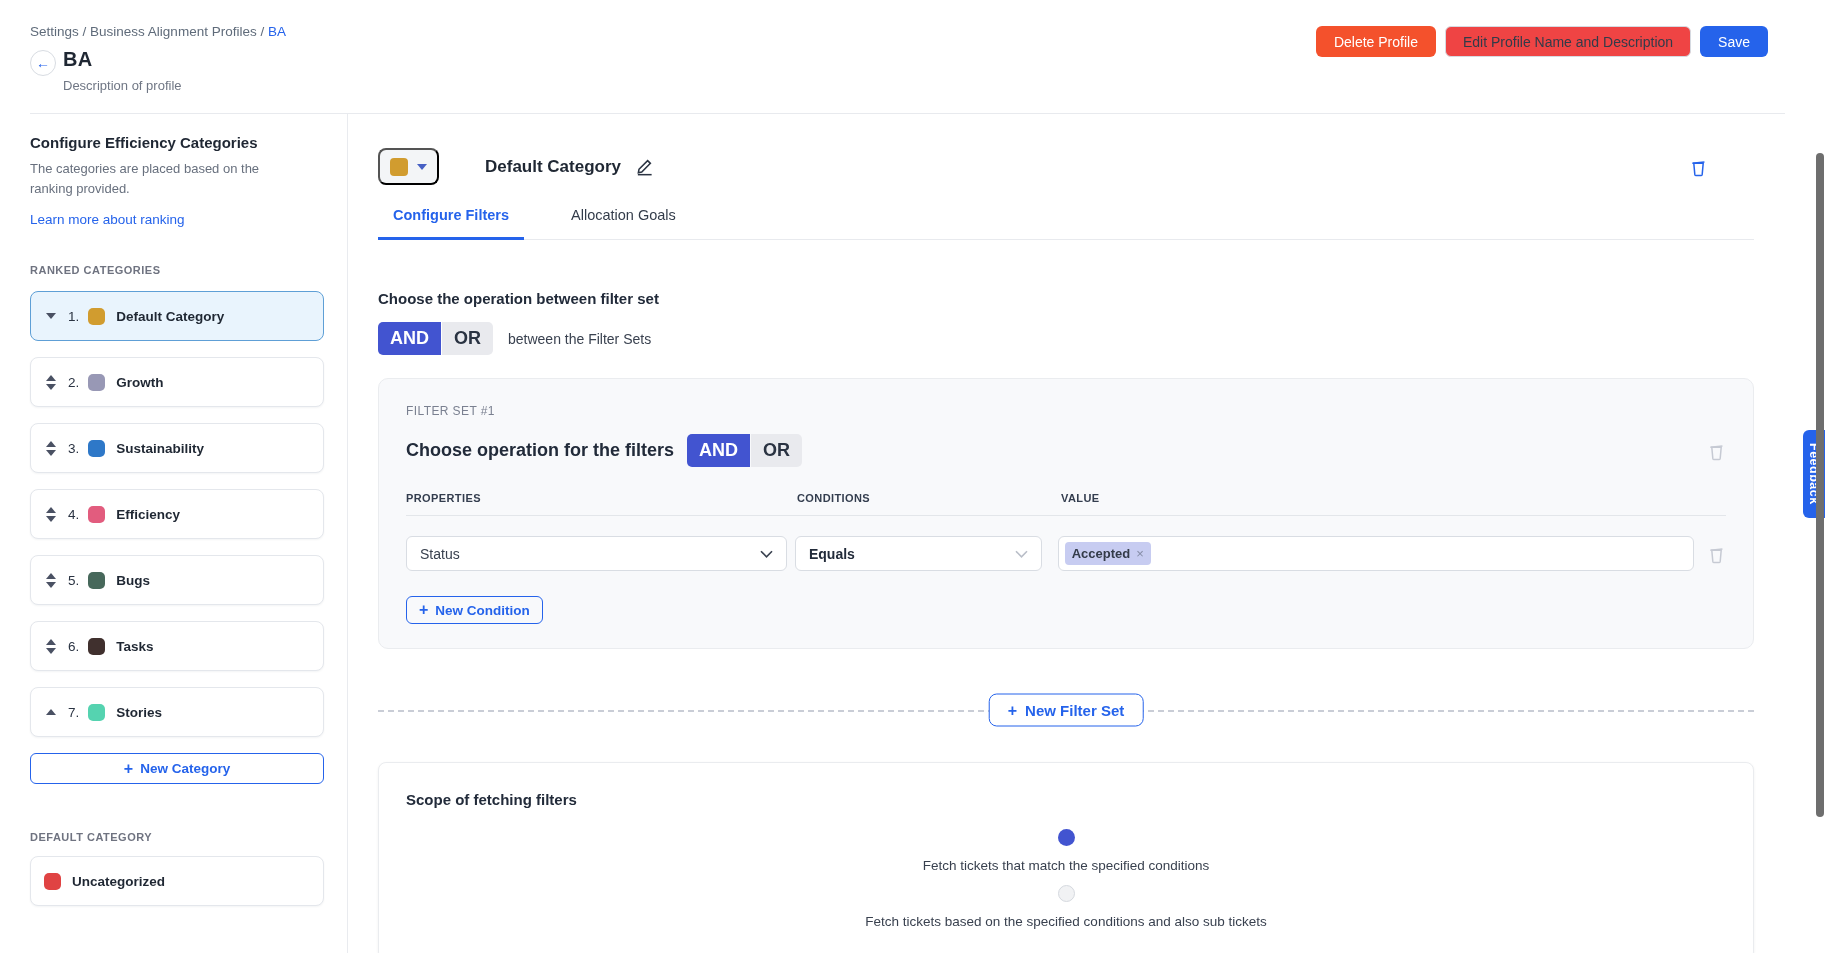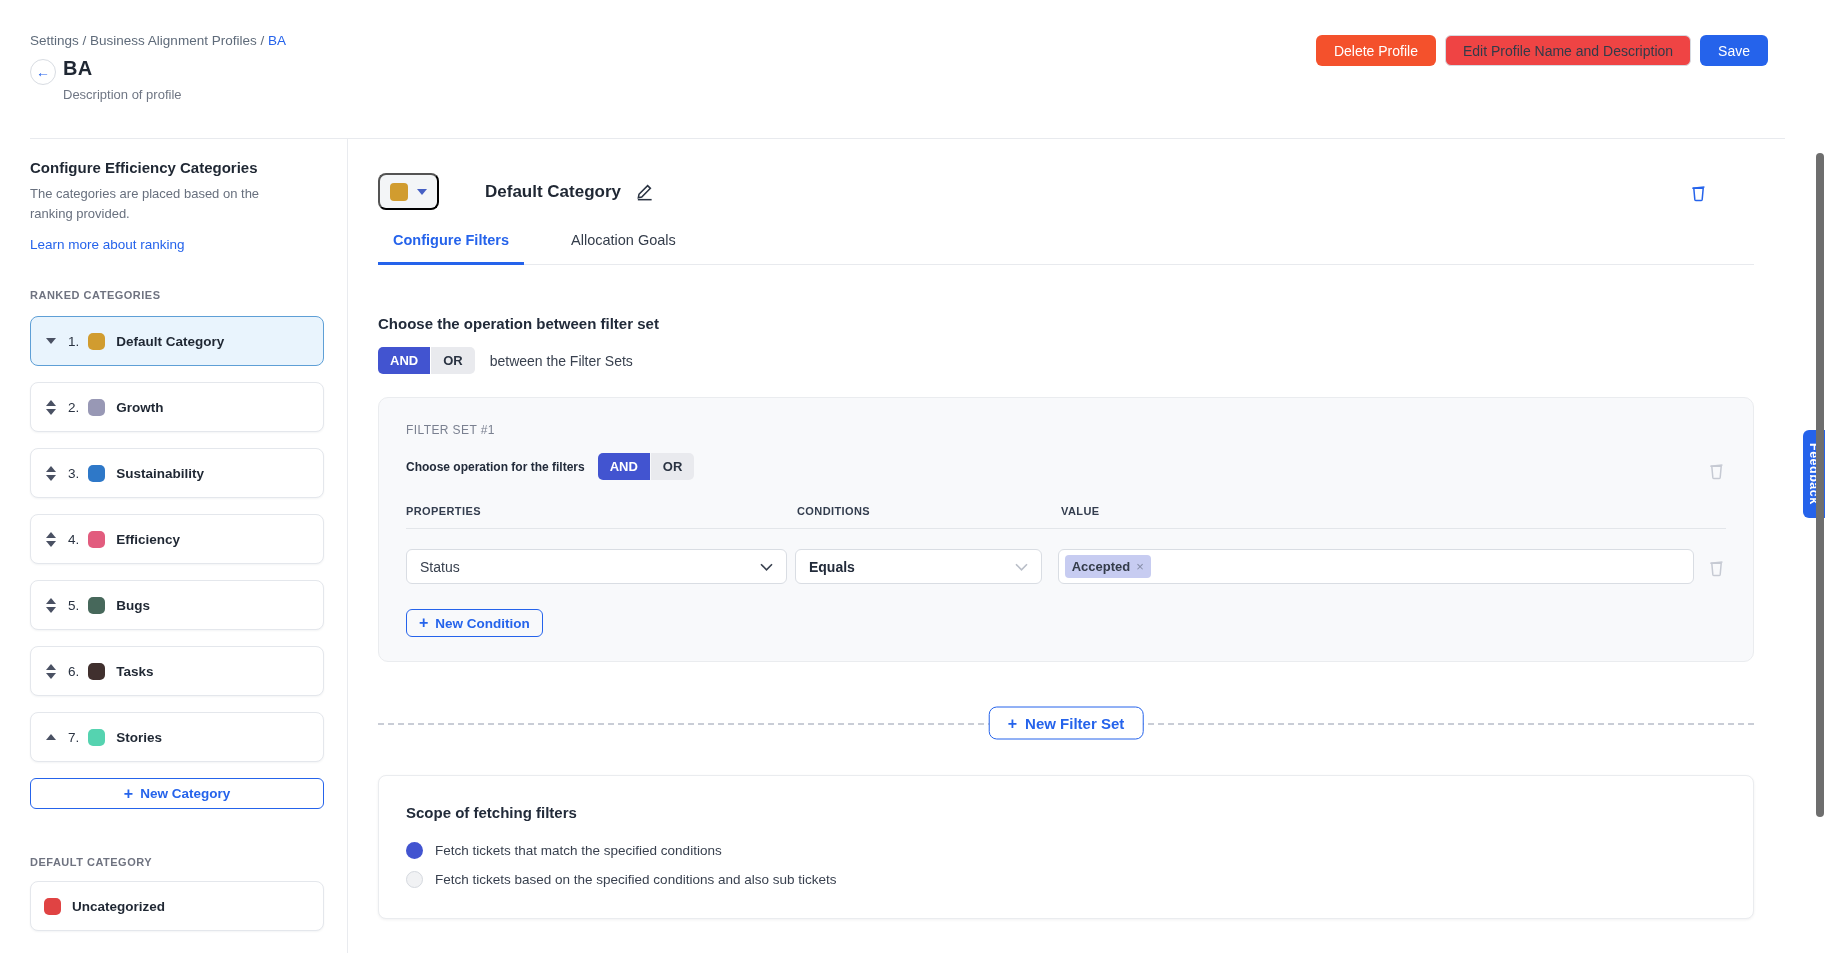--- a/index.html
+++ b/index.html
@@ -2,21 +2,21 @@
 <html><head>
 <meta charset="utf-8">
 <style>
   * { margin:0; padding:0; box-sizing:border-box; }
   html,body { background:#fff; }
   body {
     width:1825px; height:953px; position:relative; overflow:hidden;
     font-family:"Liberation Sans", sans-serif; color:#424B59;
   }
   
-  .header { position:relative; height:130px;margin-top:9px; }
+  .header { position:relative; height:114px; }
   .header-inner { padding:24px 0 0 30px; }
   .header-rule { position:absolute; left:30px; right:40px; bottom:0; border-bottom:1px solid #E8EAEE; }
   .breadcrumb { font-size:13.5px; color:#5F6B7A; }
   .breadcrumb .crumb-current { color:#2563EB; }
   .title-row { display:flex; align-items:flex-start; margin-top:9px; }
   .back-btn { width:26px; height:26px; border:1px solid #D8DCE2; border-radius:50%;
     display:flex; align-items:center; justify-content:center; color:#2563EB; background:#fff;
     font-size:14px; cursor:pointer; margin-top:2px; }
   .title-block { margin-left:7px; }
   .page-title { font-size:20px; font-weight:bold; color:#1F2733; letter-spacing:.2px; }
@@ -69,30 +69,30 @@
   .trash-blue { color:#2563EB; margin-left:auto; margin-right:46px; }
   .trash-gray { color:#C6CAD3; }
   
   .tabs { display:flex; gap:32px; margin-top:22px; border-bottom:1px solid #E8EAEE; }
   .tab { font-size:14.5px; padding:0 15px 14px; cursor:pointer; color:#333C4A; }
   .tab.active { color:#2563EB; font-weight:bold; border-bottom:3px solid #2563EB; margin-bottom:-1px; }
   
   .section-heading { font-size:15px; font-weight:bold; color:#222B3A; margin-top:50px; }
   .op-row { display:flex; align-items:center; gap:15px; margin-top:15px; }
   .toggle { display:inline-flex; border-radius:5px; overflow:hidden; gap:1px; }
-  .toggle .seg { font-size:13px; font-weight:bold; padding:6px 12px; cursor:pointer; }
+  .toggle .seg { font-size:18px; font-weight:bold; padding:6px 12px; cursor:pointer; }
   .seg.on { background:#4254D0; color:#fff; }
   .seg.off { background:#E9EAEE; color:#2A3342; }
   .op-suffix { font-size:14px; color:#39414F; }
   
   .filter-card { margin-top:23px; background:#F8F9FB; border:1px solid #EAECEF; border-radius:10px;
     padding:25px 27px 24px; position:relative; }
   .fs-title { font-size:12px; color:#7A8090; letter-spacing:.4px; }
   .fs-op-row { display:flex; align-items:center; gap:13px; margin-top:16px; }
-  .fs-op-label { font-size:12px; font-weight:bold; color:#222B3A; }
+  .fs-op-label { font-size:18px; font-weight:bold; color:#222B3A; }
   .fs-trash { position:absolute; top:62px; right:27px; }
   .cond-headers { display:flex; margin-top:25px; font-size:11px; font-weight:bold; color:#333D4E; letter-spacing:.4px; }
   .col-prop { width:391px; }
   .col-cond { width:264px; }
   .col-val { flex:1; }
   .cond-divider { border-top:1px solid #E3E6EA; margin-top:11px; }
   .cond-row { display:flex; align-items:center; margin-top:20px; }
   .select-box { height:35px; background:#fff; border:1px solid #D9DDE3; border-radius:6px;
     display:flex; align-items:center; padding:0 13px; cursor:pointer; }
   .select-prop { width:383px; margin-right:8px; font-size:14px; color:#39414F; }
@@ -112,21 +112,21 @@
   
   .nfs-wrap { position:relative; margin-top:45px; height:32px; }
   .nfs-line { position:absolute; left:0; right:0; top:50%; border-top:2px dashed #C9CDD6; }
   .btn-new-fs { position:absolute; left:50%; top:50%; transform:translate(-50%,-50%); background:#fff;
     border:1.5px solid #2563EB; border-radius:8px; color:#2563EB; font-weight:bold; font-size:15px;
     padding:7px 18px; display:inline-flex; align-items:center; gap:8px; cursor:pointer; }
   
   .scope-card { margin-top:36px; background:#fff; border:1px solid #EAECEF; border-radius:8px;
     box-shadow:0 1px 3px rgba(16,24,40,.06); padding:28px 27px 30px; }
   .scope-options { margin-top:21px; }
-  .radio-row { display:flex; align-items:center; gap:12px; margin-top:12px; cursor:pointer; }
+  .radio-row { display:flex; align-items:center; gap:12px; margin-top:12px; cursor:pointer;flex-direction:column; }
   .radio { width:17px; height:17px; border-radius:50%; flex:none; }
   .radio.checked { background:#4254D0; }
   .radio.unchecked { background:#F1F2F4; border:1px solid #D5D9DF; }
   .radio-label { font-size:13.5px; color:#39414F; }
   
   .feedback-tab { position:absolute; right:0; top:430px; width:22px; height:88px; background:#2563EB;
     color:#fff; border-radius:6px 0 0 6px; writing-mode:vertical-rl; font-size:12.5px; font-weight:bold;
     display:flex; align-items:center; justify-content:center; letter-spacing:.5px; cursor:pointer; }
   .scrollbar-thumb { position:absolute; right:1px; top:153px; width:8px; height:664px;
     background:#6E6E6E; border-radius:4px; cursor:pointer; }

